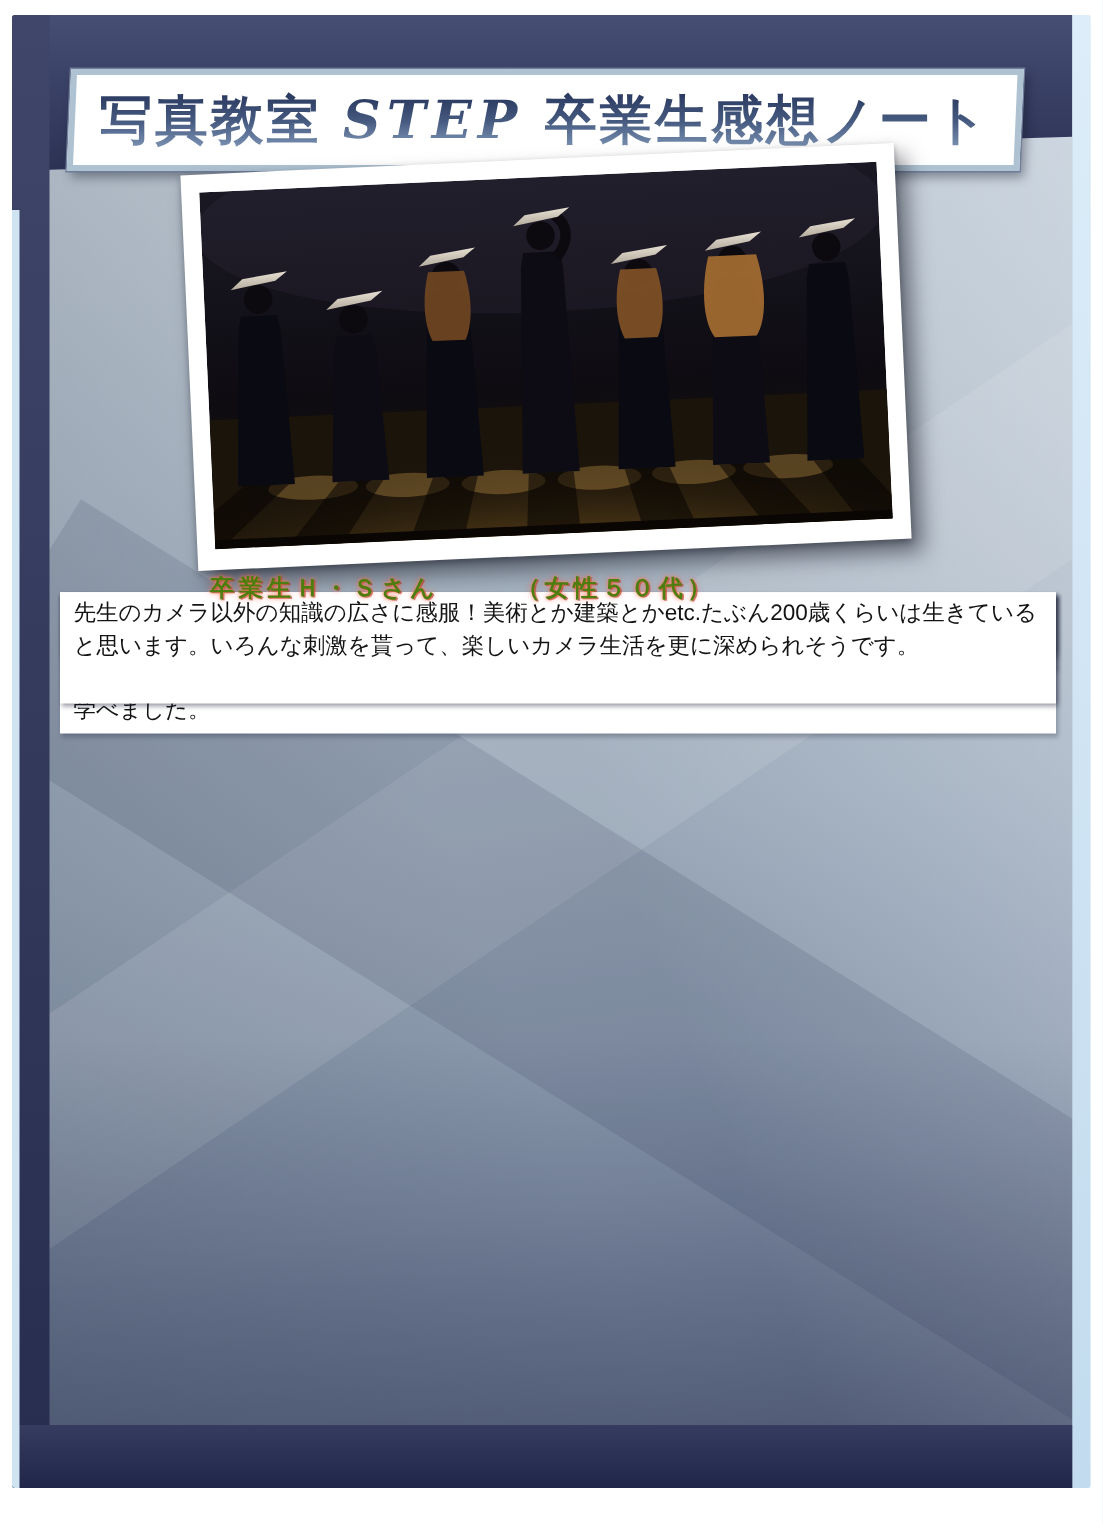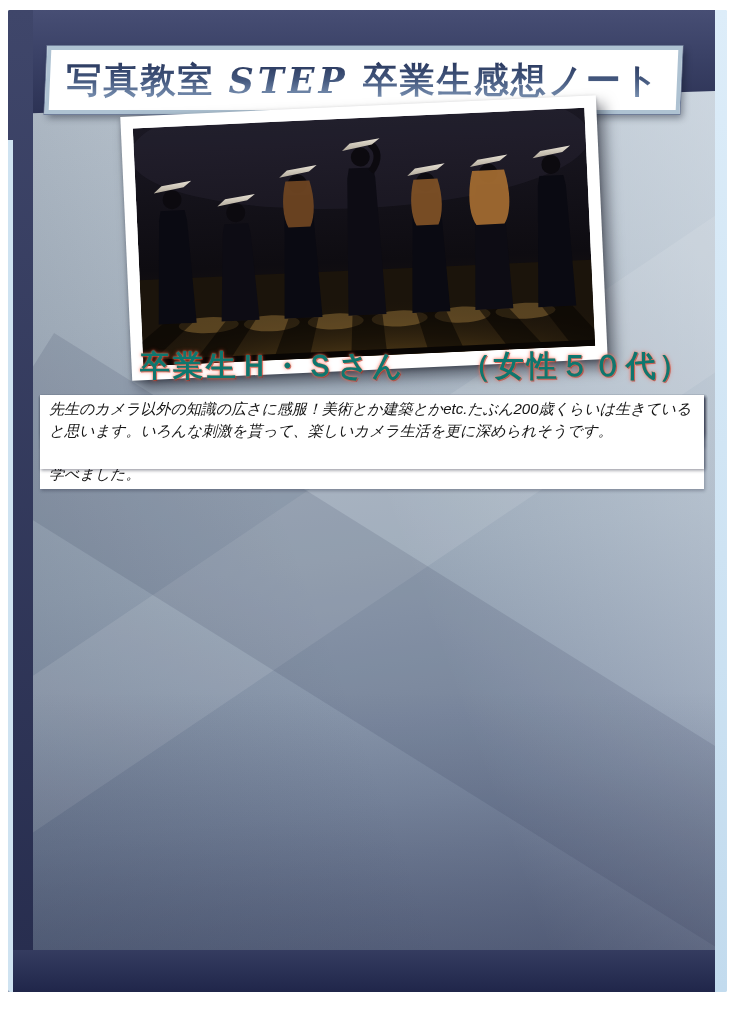--- a/index.html
+++ b/index.html
@@ -47,37 +47,37 @@
   }
   .t-step{font-family:'DejaVu Serif','Liberation Serif',serif;font-style:italic;letter-spacing:4px;}
 
   
   .photo{position:absolute;left:118px;top:96px;width:452px;height:238px;z-index:5;
     background:#ffffff;padding:12px 12px 14px;transform:rotate(-2.6deg);
     box-shadow:7px 9px 14px rgba(8,10,22,.5),0 2px 4px rgba(8,10,22,.3);}
   .photo svg{display:block;width:452px;height:238px;}
 
   
-  .caption{position:absolute;left:132px;top:336px;z-index:6;white-space:nowrap;
-    font-size:30px;font-weight:bold;letter-spacing:3px;color:#0f766e;
+  .caption{position:absolute;left:132px;top:372px;z-index:6;white-space:nowrap;
+    font-size:16px;font-weight:bold;letter-spacing:3px;color:#4d7c0f;
     text-shadow:0 0 2px rgba(255,130,95,.95),0 0 4px rgba(255,80,60,.6),1px 1px 0 rgba(150,20,10,.6);}
   .cap-age{margin-left:44px;}
 
   
   .sections{position:absolute;left:24px;top:385px;width:680px;z-index:5;}
   .heading{position:absolute;left:4px;font-size:25px;font-weight:bold;letter-spacing:1px;
     color:#2f9d48;white-space:nowrap;
     text-shadow:-1.5px 0 #fff,1.5px 0 #fff,0 -1.5px #fff,0 1.5px #fff,
       -1px -1px #fff,1px 1px #fff,1px -1px #fff,-1px 1px #fff,2px 3px 3px rgba(20,40,25,.3);}
   .refl{transform:scaleY(-1);opacity:.22;filter:blur(.4px);
     -webkit-mask-image:linear-gradient(180deg,transparent 25%,#000 80%);
     mask-image:linear-gradient(180deg,transparent 25%,#000 80%);}
   .answer{position:absolute;left:8px;width:664px;box-sizing:border-box;background:#ffffff;
     padding:3px 9px 4px;font-size:15px;line-height:1.45;color:#141414;
-    box-shadow:1px 2px 3px rgba(20,26,48,.28);font-style:italic;}
+    box-shadow:1px 2px 3px rgba(20,26,48,.28);}
   .h1{top:0;}   .r1{top:26;}  .b1{top:34;min-height:42px;}
   .h2{top:76;}  .r2{top:102;} .b2{top:110;min-height:68px;}
   .h3{top:178;} .r3{top:204;} .b3{top:212;min-height:70px;}
   .h4{top:283;} .r4{top:309;} .b4{top:316;min-height:38px;}
   .h5{top:357;} .r5{top:383;} .b5{top:391;min-height:44px;}
   .h6{top:443;} .r6{top:469;} .b6{top:480;min-height:74px;}
   .heading,.answer{position:absolute;}
   .h1,.h2,.h3,.h4,.h5,.h6,.r1,.r2,.r3,.r4,.r5,.r6{position:absolute;}
 </style>
 </head>

